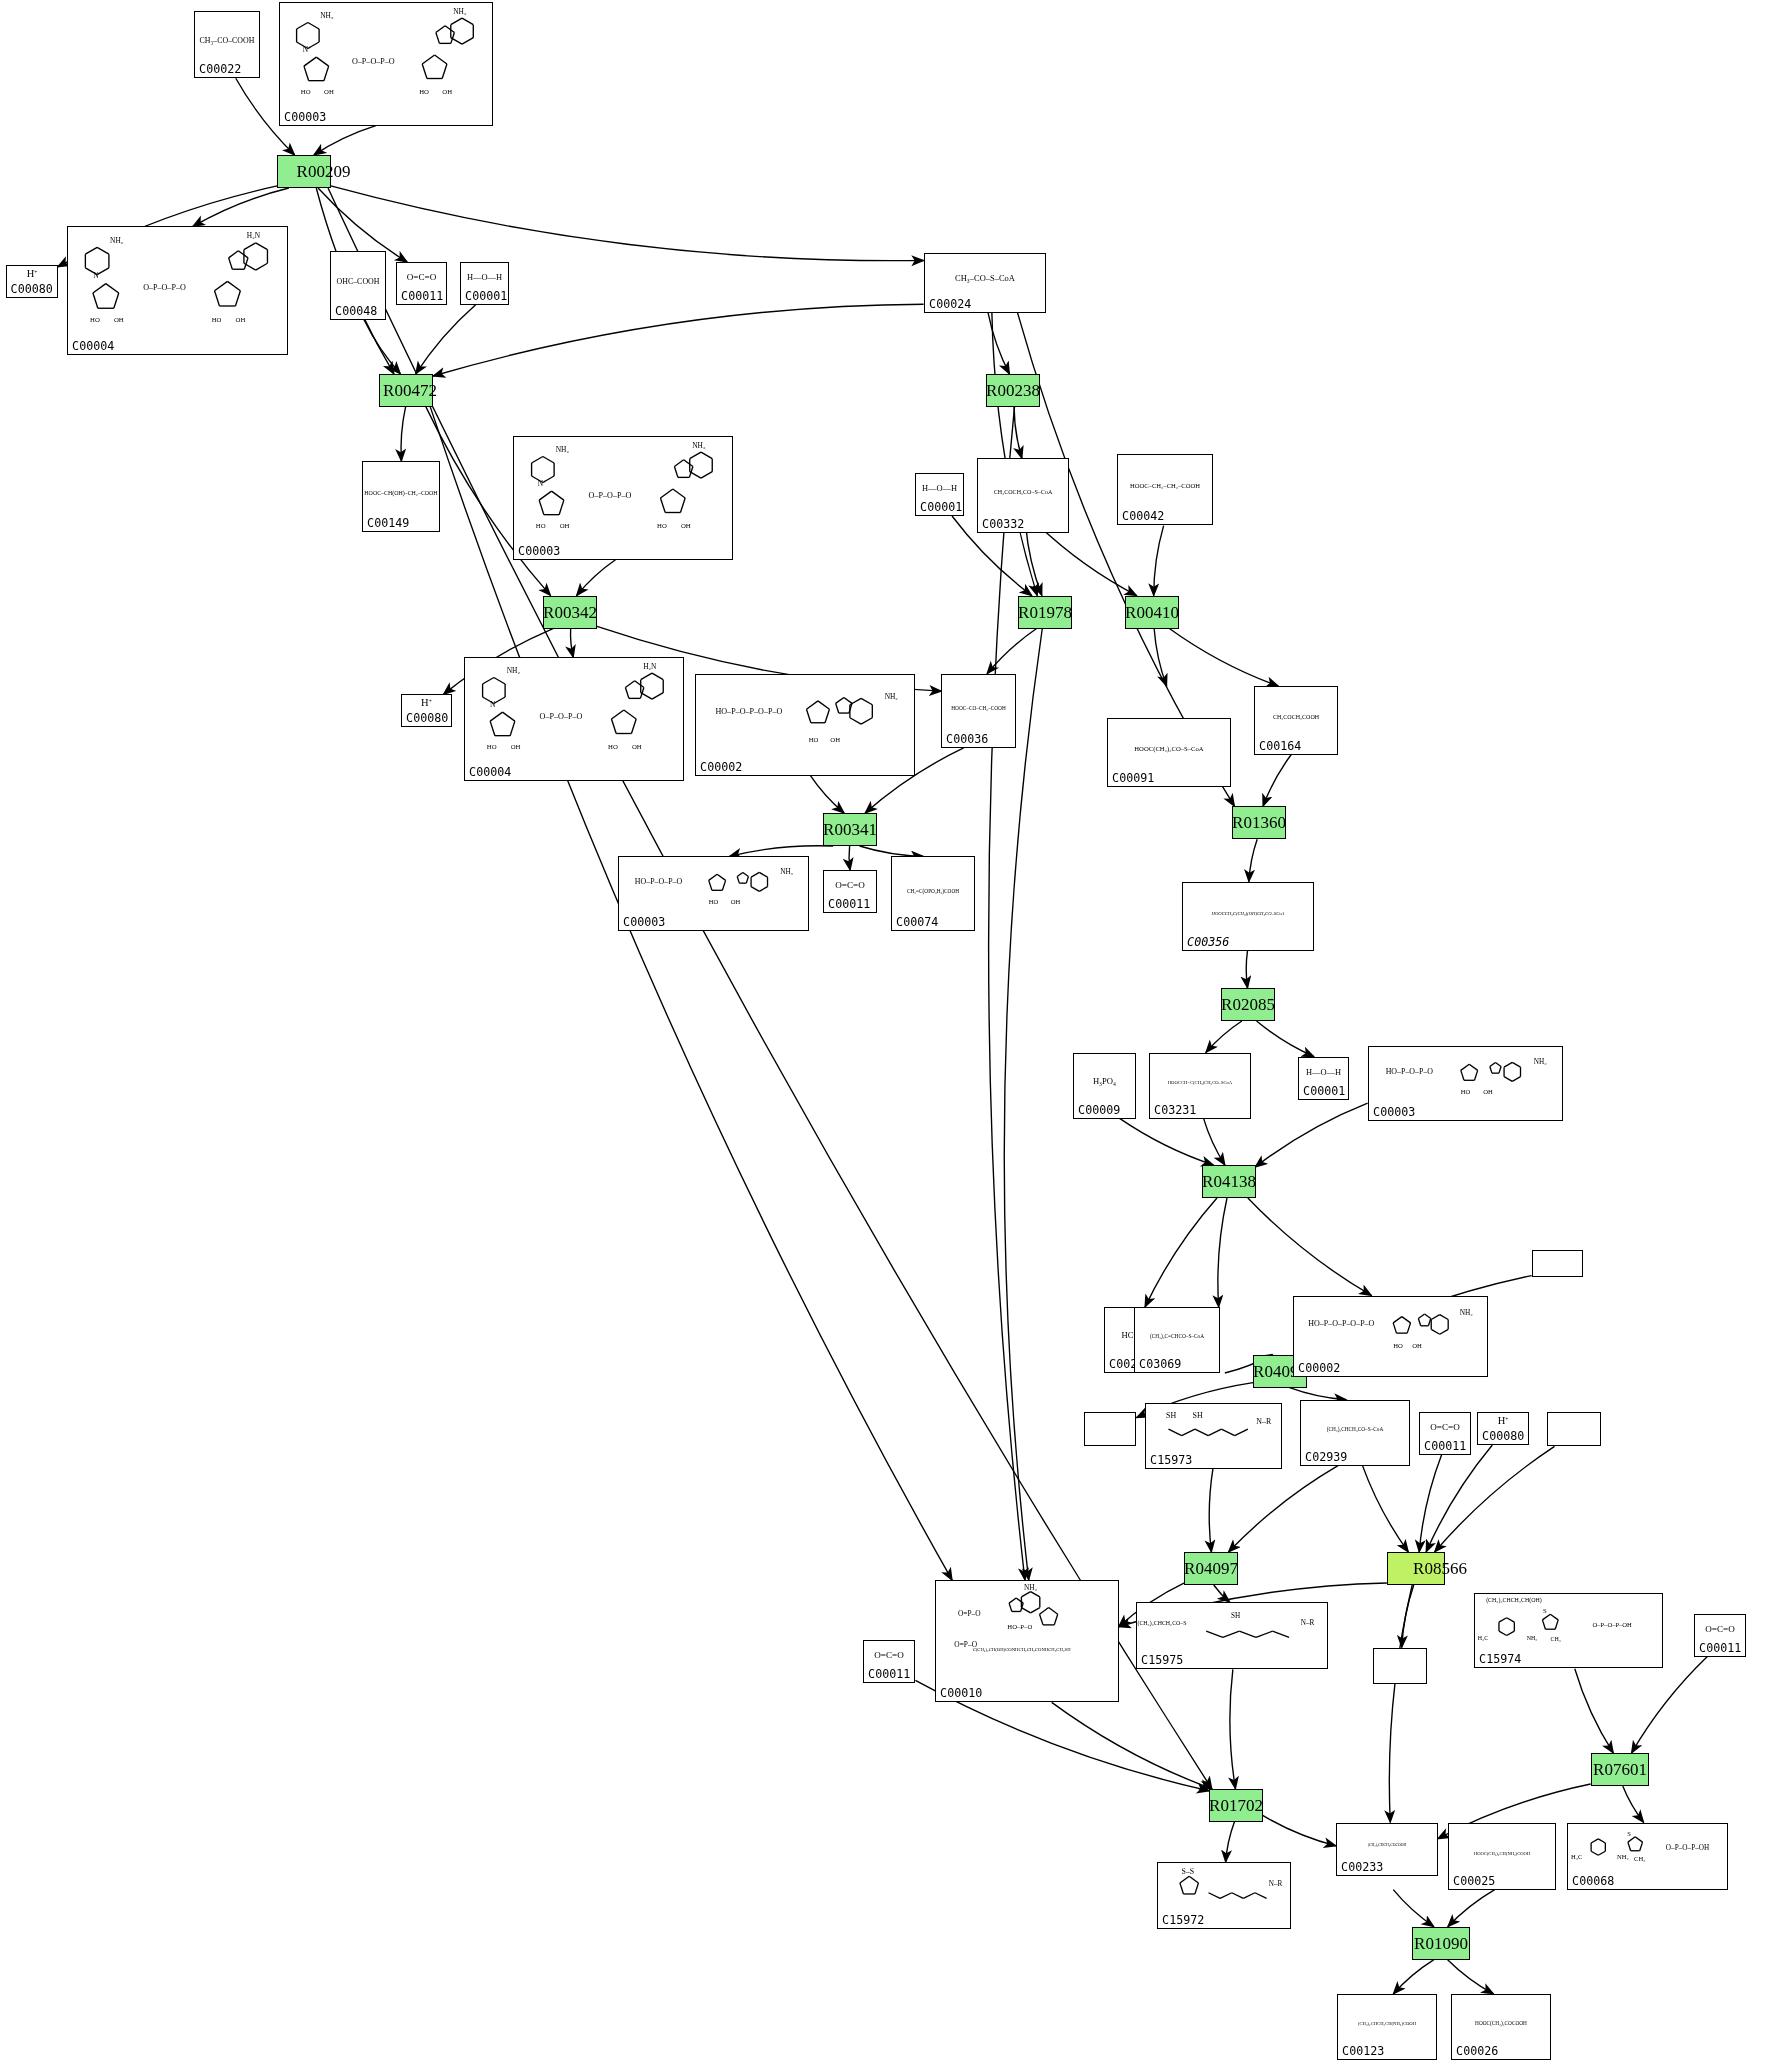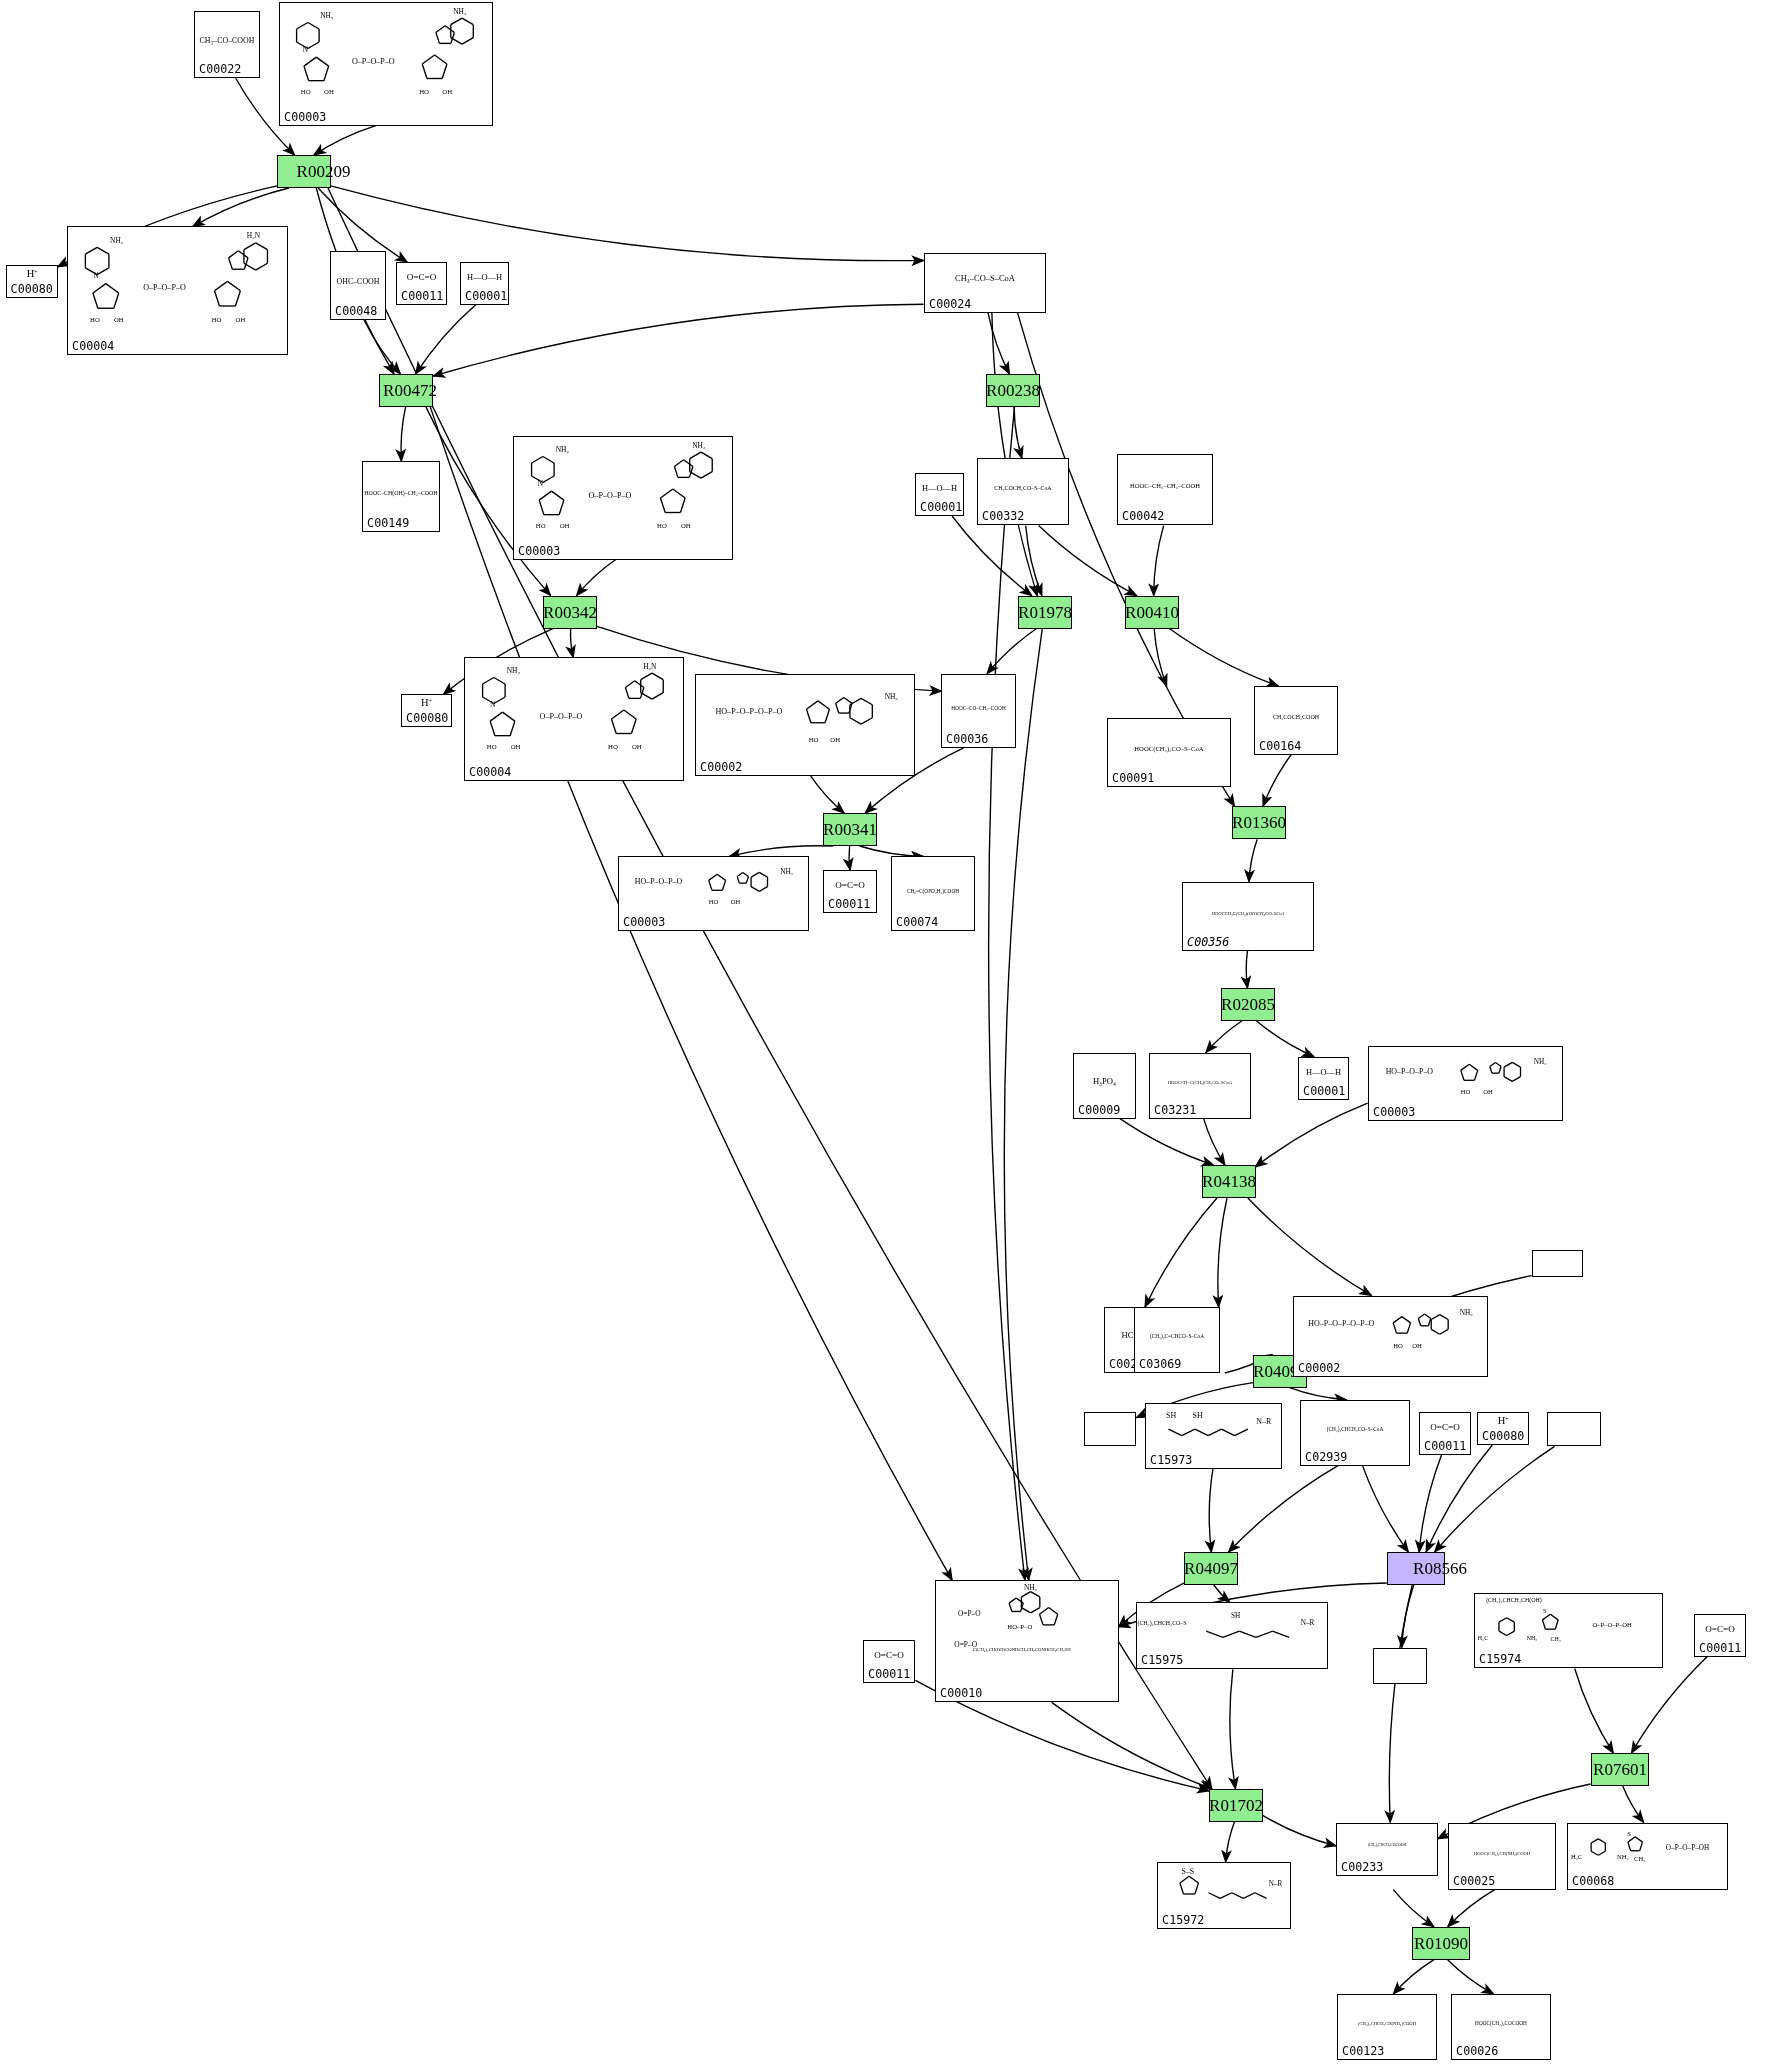--- a/index.html
+++ b/index.html
@@ -9,21 +9,21 @@
 
   .cbox{position:absolute;box-sizing:border-box;border:1.4px solid #000;background:#fff;}
   .cbox .cid{position:absolute;left:4.1px;bottom:1.4px;font-family:"DejaVu Sans Mono",monospace;font-size:11.7px;color:#000;letter-spacing:0px;white-space:nowrap;}
   .cbox .struct{position:absolute;left:0;top:0;right:0;bottom:13.7px;}
   .cbox .struct svg{width:100%;height:100%;display:block;}
 
   .rbox{position:absolute;box-sizing:border-box;border:0.7px solid #000;
         display:flex;align-items:center;justify-content:center;
         font-family:"Liberation Serif",serif;font-size:17px;color:#000;}
   .rbox.green{background:#90ee90;}
-  .rbox.blue{background:#c4b5fd;padding-left:48px;}
+  .rbox.blue{background:#bef264;padding-left:48px;}
 </style>
 </head>
 <body>
 
 <div id="canvas">
   <svg class="edges" viewBox="0 0 2575 3011" preserveAspectRatio="none">
     <defs>
       <marker id="ah" markerWidth="11" markerHeight="11" refX="9" refY="4" orient="auto" markerUnits="strokeWidth">
         <path d="M0,0 L10,4 L0,8 L2.5,4 z" fill="#000"></path>
       </marker>
@@ -344,21 +344,21 @@
         <div class="cid">C00003</div>
       </div>
       <div class="cbox" style="left: 915px; top: 473px; width: 49px; height: 43px;">
         <div class="struct">
           <svg viewBox="0 0 72 42" preserveAspectRatio="xMidYMid meet">
             <text x="36" y="26.04" font-family="Liberation Serif, serif" font-size="13" text-anchor="middle" fill="#000">H<tspan dy="0">—</tspan>O<tspan>—</tspan>H</text>
           </svg>
         </div>
         <div class="cid">C00001</div>
       </div>
-      <div class="cbox" style="left: 977px; top: 458px; width: 92px; height: 67px; padding-left: 15px;">
+      <div class="cbox" style="left: 977px; top: 458px; width: 92px; height: 75px; padding-left: 15px;">
         <div class="struct">
           <svg viewBox="0 0 134 78" preserveAspectRatio="xMidYMid meet">
             <text x="67" y="46.8" font-family="Liberation Serif, serif" font-size="9" text-anchor="middle" fill="#000">CH₃COCH₂CO–S–CoA</text>
           </svg>
         </div>
         <div class="cid">C00332</div>
       </div>
       <div class="cbox" style="left: 1117px; top: 454px; width: 96px; height: 71px;">
         <div class="struct">
           <svg viewBox="0 0 140 84" preserveAspectRatio="xMidYMid meet">

